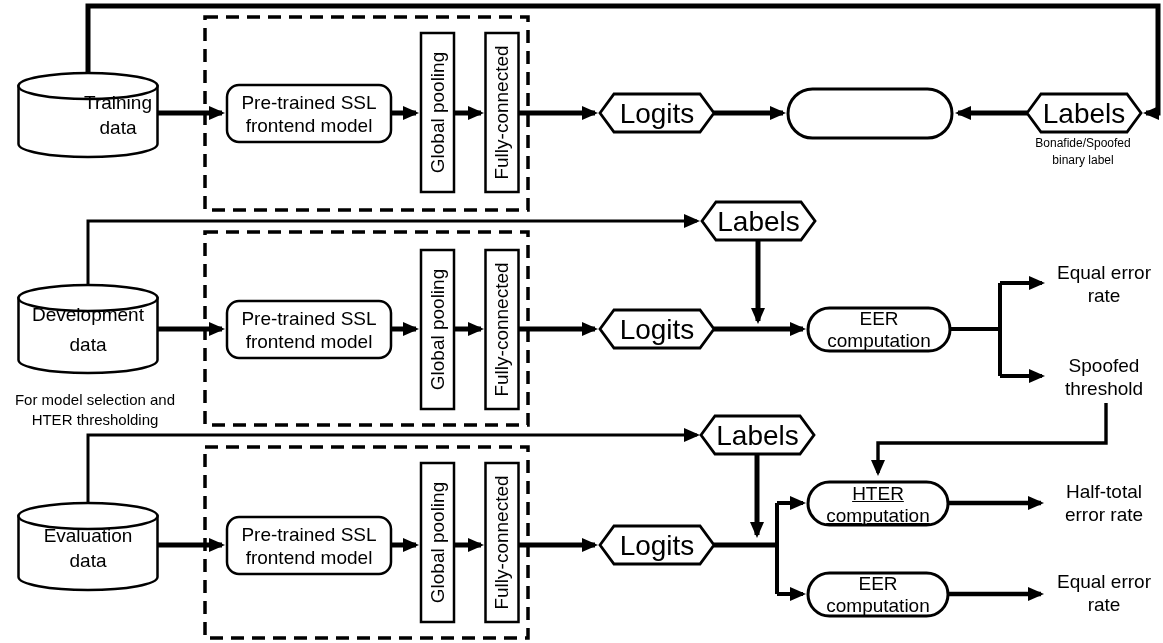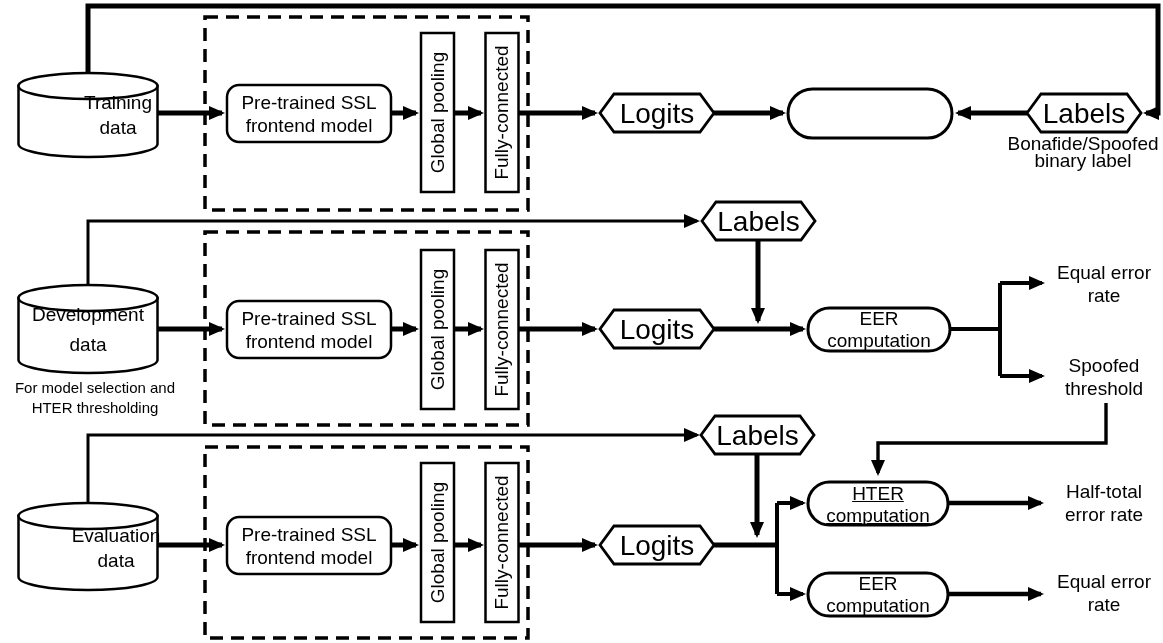--- a/index.html
+++ b/index.html
@@ -21,22 +21,22 @@
     line-height:23px;
     font-size:19px;
   }
   .hex-lbl{font-size:28px;}
   .stad-lbl{line-height:22px;}
   .v-lbl{
     transform:rotate(-90deg);
     transform-origin:50% 50%;
     white-space:nowrap;
   }
-  .cap{font-size:19px;line-height:17px;}
-  .cap-dev{font-size:15px;line-height:20px;}
+  .cap{font-size:12px;line-height:17px;}
+  .cap-dev{font-size:15px;line-height:20px;margin-top:12px;}
   .out-lbl{line-height:23px;}
   .ln{fill:none;stroke:#000;}
   .node{fill:#ffffff;stroke:#000;}
   .dashbox{fill:none;stroke:#000;stroke-width:3.5;stroke-dasharray:13 8;}
 </style>
 </head>
 <body>
 
 <div class="canvas">
 
@@ -139,21 +139,21 @@
   <div class="lbl v-lbl" style="left:422px;top:313px;width:159px;height:33px;">Fully-connected</div>
   <div class="lbl hex-lbl" style="left:600px;top:310px;width:114px;height:38px;">Logits</div>
   <div class="lbl hex-lbl" style="left:702px;top:202px;width:113px;height:38px;">Labels</div>
   <div class="lbl stad-lbl" style="left:808px;top:308px;width:142px;height:43px;">EER
 computation</div>
   <div class="lbl out-lbl" style="left:1048px;top:261px;width:112px;height:45px;">Equal error
 rate</div>
   <div class="lbl out-lbl" style="left:1048px;top:354px;width:112px;height:45px;">Spoofed
 threshold</div>
 
-  <div class="lbl" style="left:18px;top:518px;width:140px;height:60px;line-height:25px;padding-left:28px;">Evaluation
+  <div class="lbl" style="left:18px;top:518px;width:140px;height:60px;line-height:25px;">Evaluation
 data</div>
   <div class="lbl" style="left:227px;top:517px;width:164px;height:57px;">Pre-trained SSL
 frontend model</div>
   <div class="lbl v-lbl" style="left:358px;top:526px;width:159px;height:33px;">Global pooling</div>
   <div class="lbl v-lbl" style="left:422px;top:526px;width:159px;height:33px;">Fully-connected</div>
   <div class="lbl hex-lbl" style="left:600px;top:526px;width:114px;height:38px;">Logits</div>
   <div class="lbl hex-lbl" style="left:701px;top:416px;width:113px;height:38px;">Labels</div>
   <div class="lbl stad-lbl" style="left:808px;top:482px;width:140px;height:45px;text-decoration:underline;">HTER
 computation</div>
   <div class="lbl stad-lbl" style="left:808px;top:573px;width:140px;height:43px;">EER

